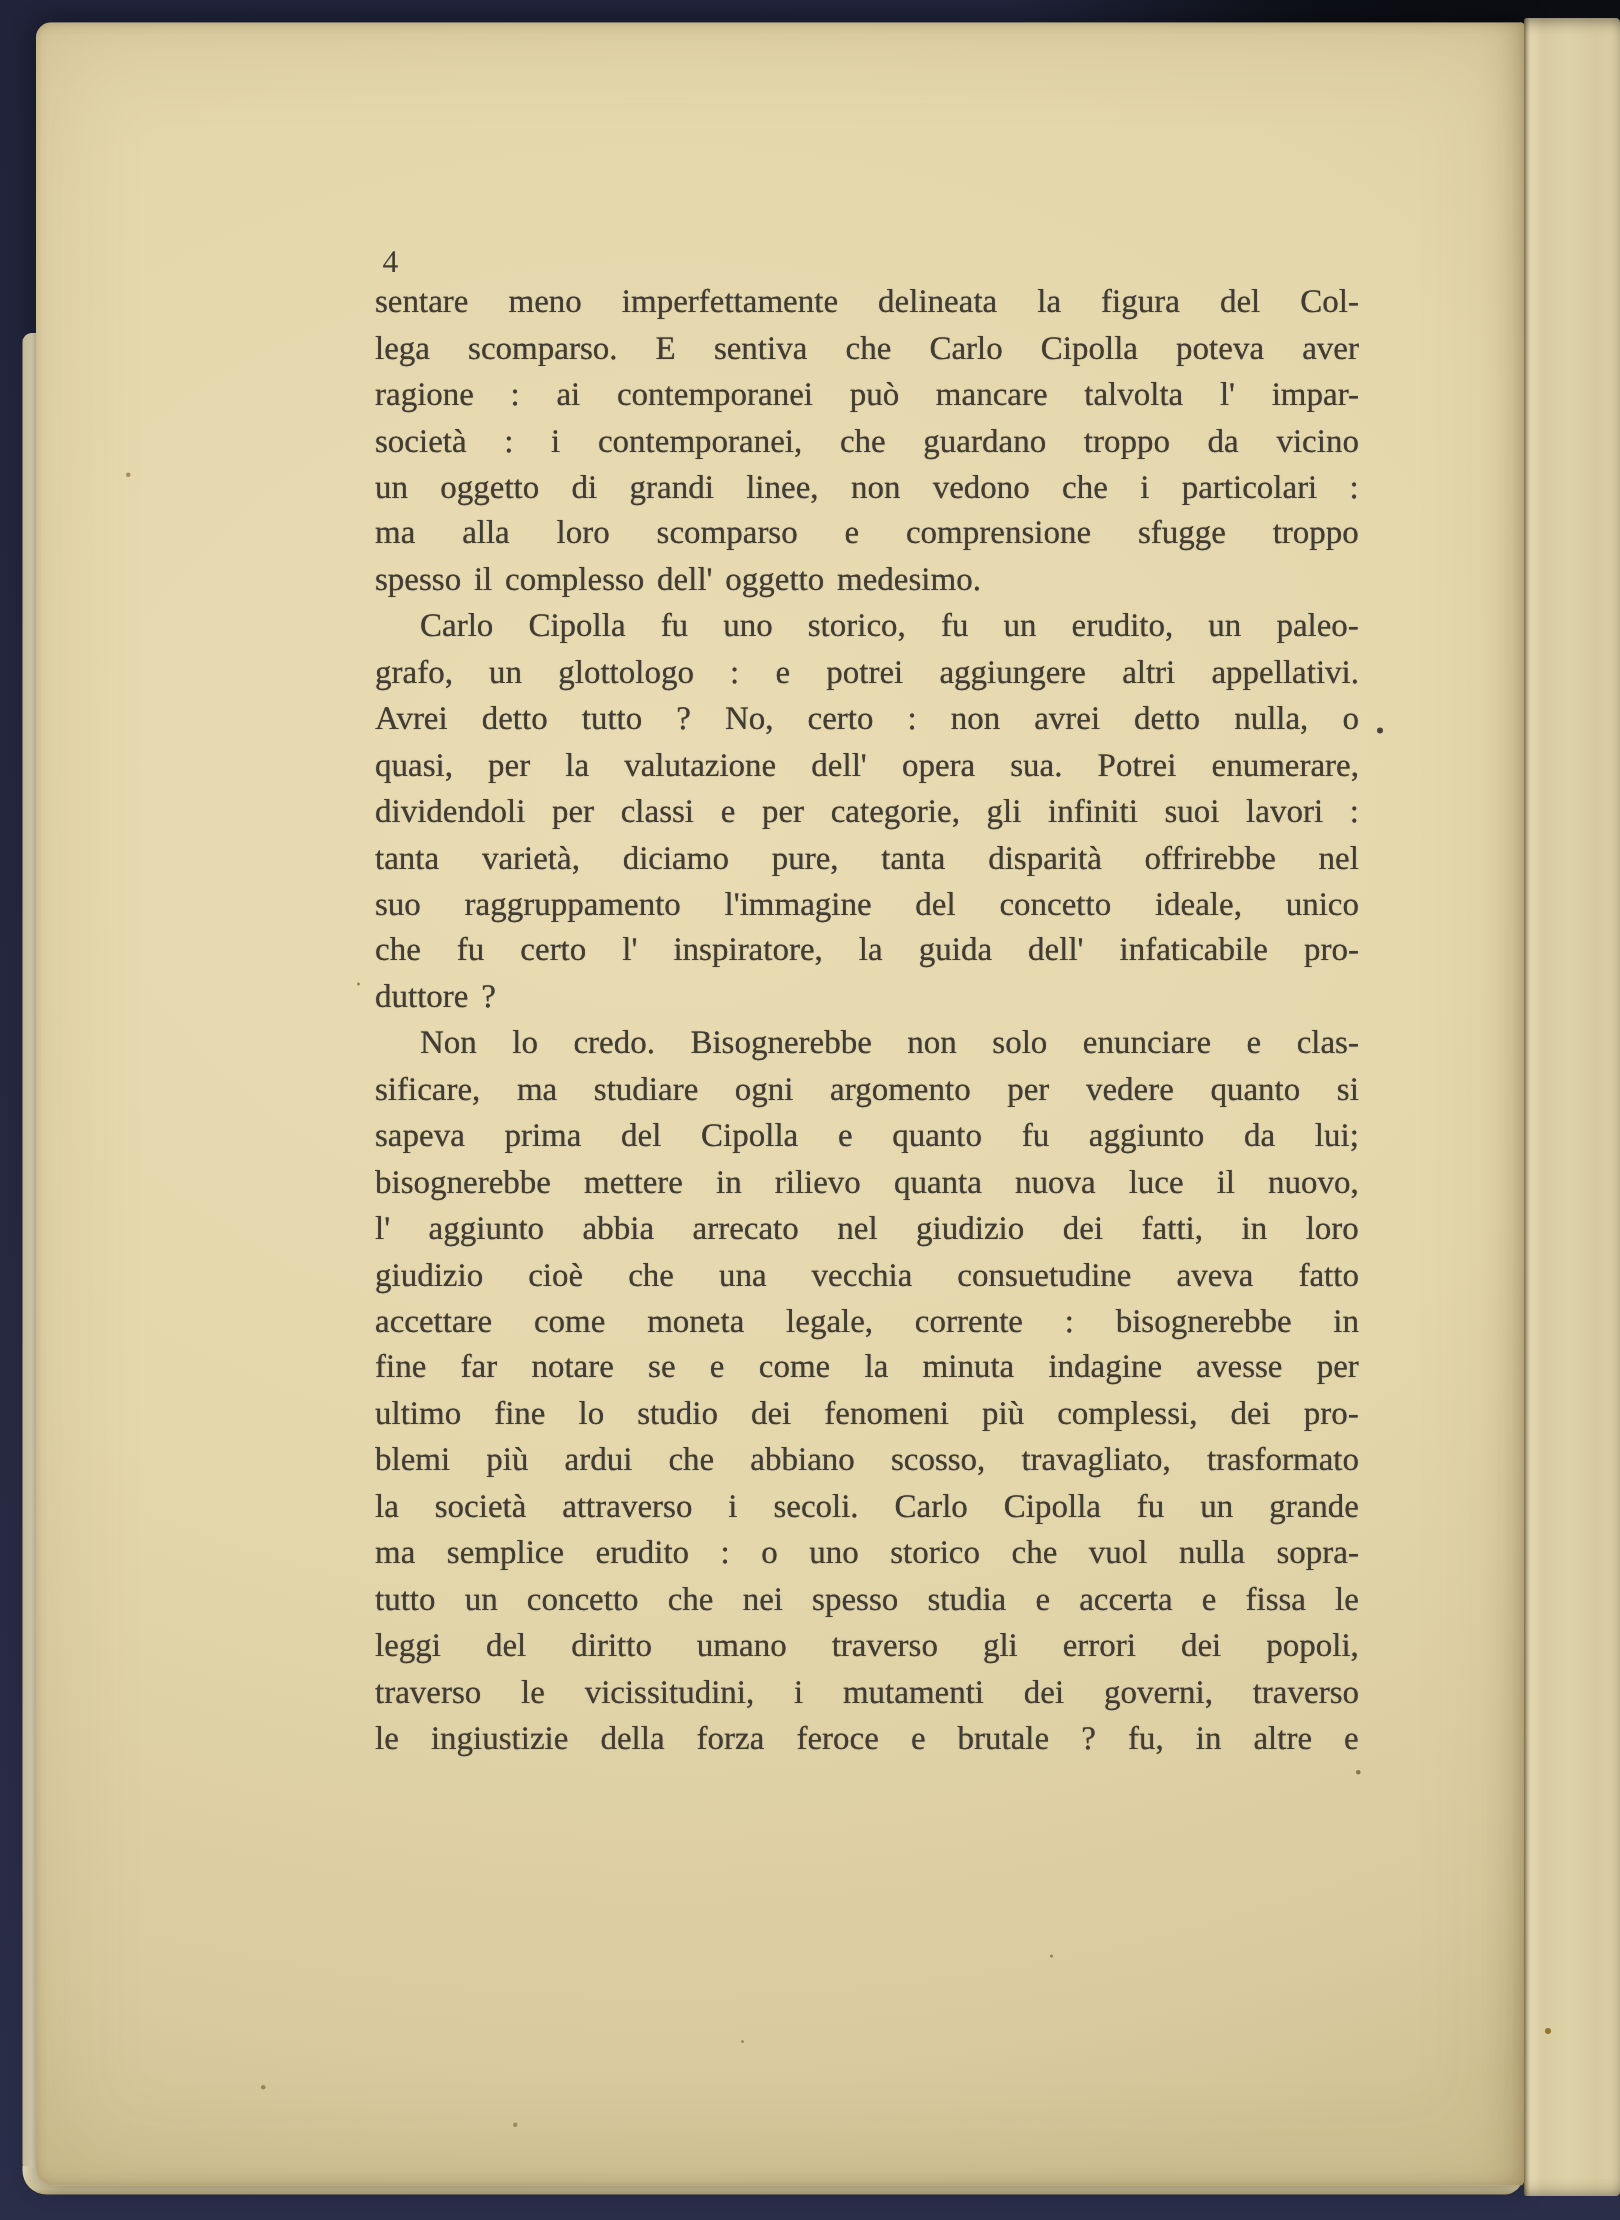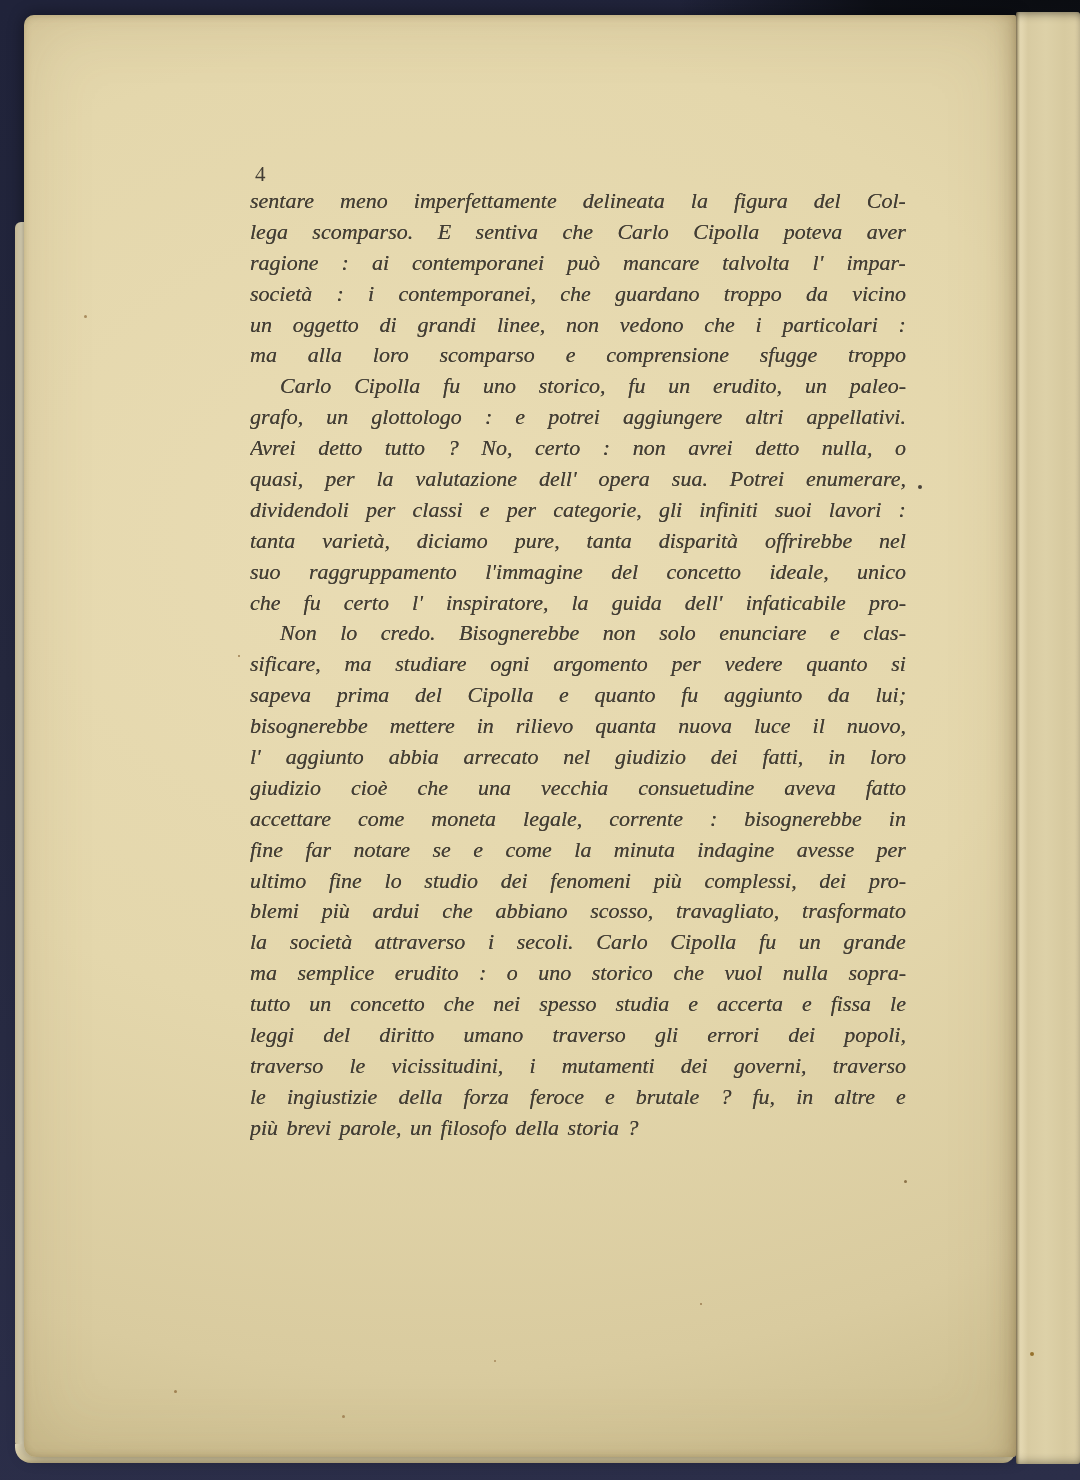--- a/index.html
+++ b/index.html
@@ -72,21 +72,21 @@
 
   
   .text {
     position: absolute;
     left: 226px; top: 171px;
     width: 656px;
     color: var(--ink, #423d34);
     font-size: 22px;
     text-shadow: 0 0 0.6px rgba(66, 61, 52, 0.85);
   }
-  .para { margin: 0; font-style: italic; }
+  .para { margin: 0; }
   .line {
     display: flex;
     justify-content: space-between;
     line-height: 30.9px;
     height: 30.9px;
     overflow: hidden;
     white-space: nowrap;
   }
   .line.first-indent { padding-left: 30px; }
   .line.pl {
@@ -170,20 +170,21 @@
         <div class="line">
           <span>ma</span>
           <span>alla</span>
           <span>loro</span>
           <span>scomparso</span>
           <span>e</span>
           <span>comprensione</span>
           <span>sfugge</span>
           <span>troppo</span>
         </div>
+        <div class="line pl">spesso il complesso dell' oggetto medesimo.</div>
       </div>
       <div class="para">
         <div class="line first-indent">
           <span>Carlo</span>
           <span>Cipolla</span>
           <span>fu</span>
           <span>uno</span>
           <span>storico,</span>
           <span>fu</span>
           <span>un</span>
@@ -264,20 +265,21 @@
           <span>fu</span>
           <span>certo</span>
           <span>l'</span>
           <span>inspiratore,</span>
           <span>la</span>
           <span>guida</span>
           <span>dell'</span>
           <span>infaticabile</span>
           <span>pro-</span>
         </div>
+        <div class="line pl">duttore ?</div>
       </div>
       <div class="para">
         <div class="line first-indent">
           <span>Non</span>
           <span>lo</span>
           <span>credo.</span>
           <span>Bisognerebbe</span>
           <span>non</span>
           <span>solo</span>
           <span>enunciare</span>
@@ -452,21 +454,20 @@
           <span>forza</span>
           <span>feroce</span>
           <span>e</span>
           <span>brutale</span>
           <span>?</span>
           <span>fu,</span>
           <span>in</span>
           <span>altre</span>
           <span>e</span>
         </div>
-        <div class="line pl">più brevi parole, un filosofo della storia ?</div>
       </div>
     </div>
 
   <div class="speck" style="left:894px; top:470px; width:4px; height:4px; background:#4a443a;"></div>
   <div class="speck" style="left:150px; top:1375px; width:3px; height:3px; background:#a08252;"></div>
   <div class="speck" style="left:318px; top:1400px; width:3px; height:3px; background:#a5875a;"></div>
   <div class="speck" style="left:676px; top:1288px; width:2px; height:2px; background:#9b7d50;"></div>
   <div class="speck" style="left:880px; top:1165px; width:3px; height:3px; background:#8c7348;"></div>
   <div class="speck" style="left:470px; top:1345px; width:2px; height:2px; background:#a5875a;"></div>
   <div class="speck" style="left:214px; top:640px; width:2px; height:2px; background:#9b7d50;"></div>

